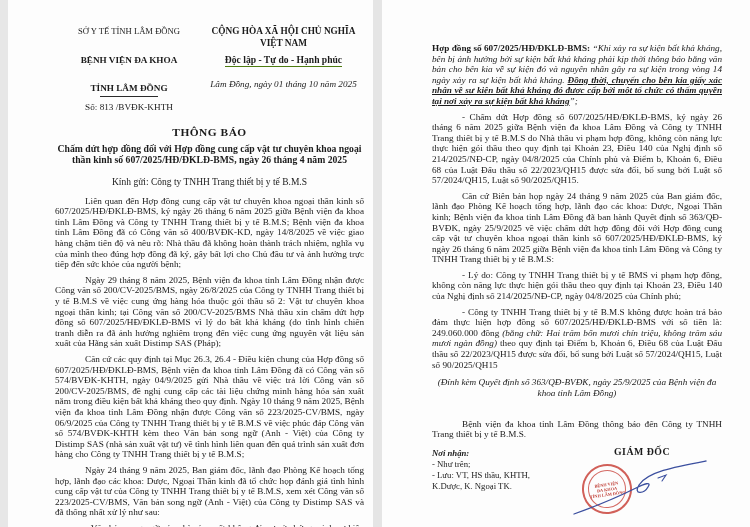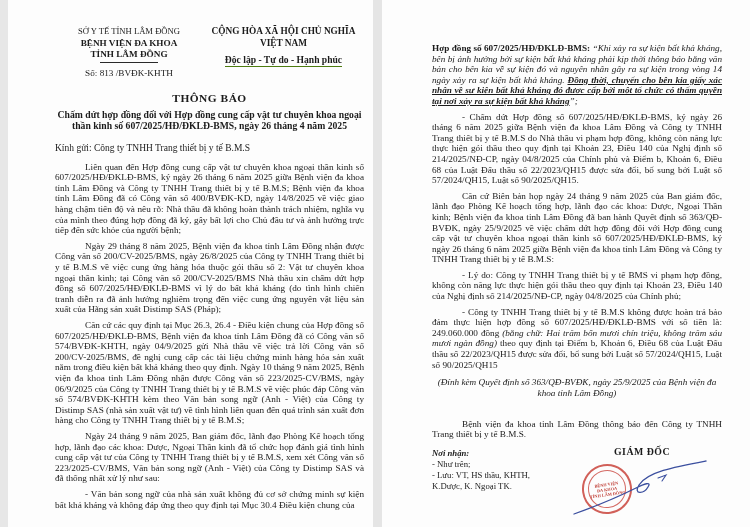--- a/index.html
+++ b/index.html
@@ -14,32 +14,32 @@
   .edge-strip{width:8px;height:527px;background:#e7e7e7;}
   .gutter{width:9px;height:527px;background:#e5e5e5;}
   .page{background:#fdfdfd;height:527px;box-sizing:border-box;overflow:hidden;}
   .page-1{width:365px;padding:26px 9px 0 47px;}
   .page-2{width:368px;padding:34px 28px 0 50px;}
 
   
   .hdr{display:flex;}
   .hdr-left{width:148px;text-align:center;flex-shrink:0;}
   .org-line1{font-size:8.6px;line-height:11.5px;}
-  .org-line2,.org-line3{font-size:9.2px;font-weight:bold;line-height:11.5px;}
+  .org-line2,.org-line3{font-size:9.2px;font-weight:bold;line-height:11.5px;margin-top:17px;}
   .org-rule{width:58px;border-bottom:1px solid #2a2a2a;margin:1px auto 5px;}
   .doc-number{font-size:9.2px;line-height:11px;margin-top:3px;}
   .hdr-right{flex:1;text-align:center;}
   .nat-line1{font-size:9.3px;font-weight:bold;line-height:11.5px;}
   .nat-line2{font-size:9.6px;font-weight:bold;display:inline-block;
              border-bottom:1px solid #4d7c0f;padding-bottom:1px;line-height:11px;}
   .date-line{font-size:9.2px;font-style:italic;margin-top:12px;line-height:11px;}
 
   .doc-title{text-align:center;font-weight:bold;font-size:11.4px;letter-spacing:.5px;margin-top:13px;}
   .doc-subtitle{text-align:center;font-weight:bold;font-size:9.7px;line-height:11.6px;margin-top:5px;}
-  .salutation{font-size:9.5px;margin-top:11px;}
+  .salutation{text-align:center;font-size:9.5px;margin-top:11px;}
 
   
   .body-text{margin-top:9px;}
   p.para{font-size:9.2px;line-height:10.6px;text-align:justify;margin:0 0 5px 0;text-indent:30px;}
   p.para.no-indent{text-indent:0;}
   .it{font-style:italic;}
   .b{font-weight:bold;}
   .bi-u{font-weight:bold;font-style:italic;text-decoration:underline;}
   p.attachment{font-size:9.2px;line-height:10.8px;text-align:center;font-style:italic;margin:7px 0 20px 0;}
 
@@ -70,20 +70,21 @@
       <div class="hdr-left">
         <div class="org-line1">SỞ Y TẾ TỈNH LÂM ĐỒNG</div>
         <div class="org-line2">BỆNH VIỆN ĐA KHOA</div>
         <div class="org-line3">TỈNH LÂM ĐỒNG</div>
         <div class="org-rule"></div>
         <div class="doc-number">Số: 813  /BVĐK-KHTH</div>
       </div>
       <div class="hdr-right">
         <div class="nat-line1">CỘNG HÒA XÃ HỘI CHỦ NGHĨA VIỆT NAM</div>
         <div><span class="nat-line2">Độc lập - Tự do - Hạnh phúc</span></div>
+        <div class="date-line">Lâm Đồng, ngày  01  tháng 10 năm 2025</div>
       </div>
     </div>
 
     <div class="doc-title">THÔNG BÁO</div>
     <div class="doc-subtitle">
       <span>Chấm dứt hợp đồng đối với Hợp đồng cung cấp vật tư chuyên khoa ngoại</span><br>
       <span>thần kinh số 607/2025/HĐ/ĐKLĐ-BMS, ngày 26 tháng 4 năm 2025</span>
     </div>
     <div class="salutation">Kính gửi: Công ty TNHH Trang thiết bị y tế B.M.S</div>
 

